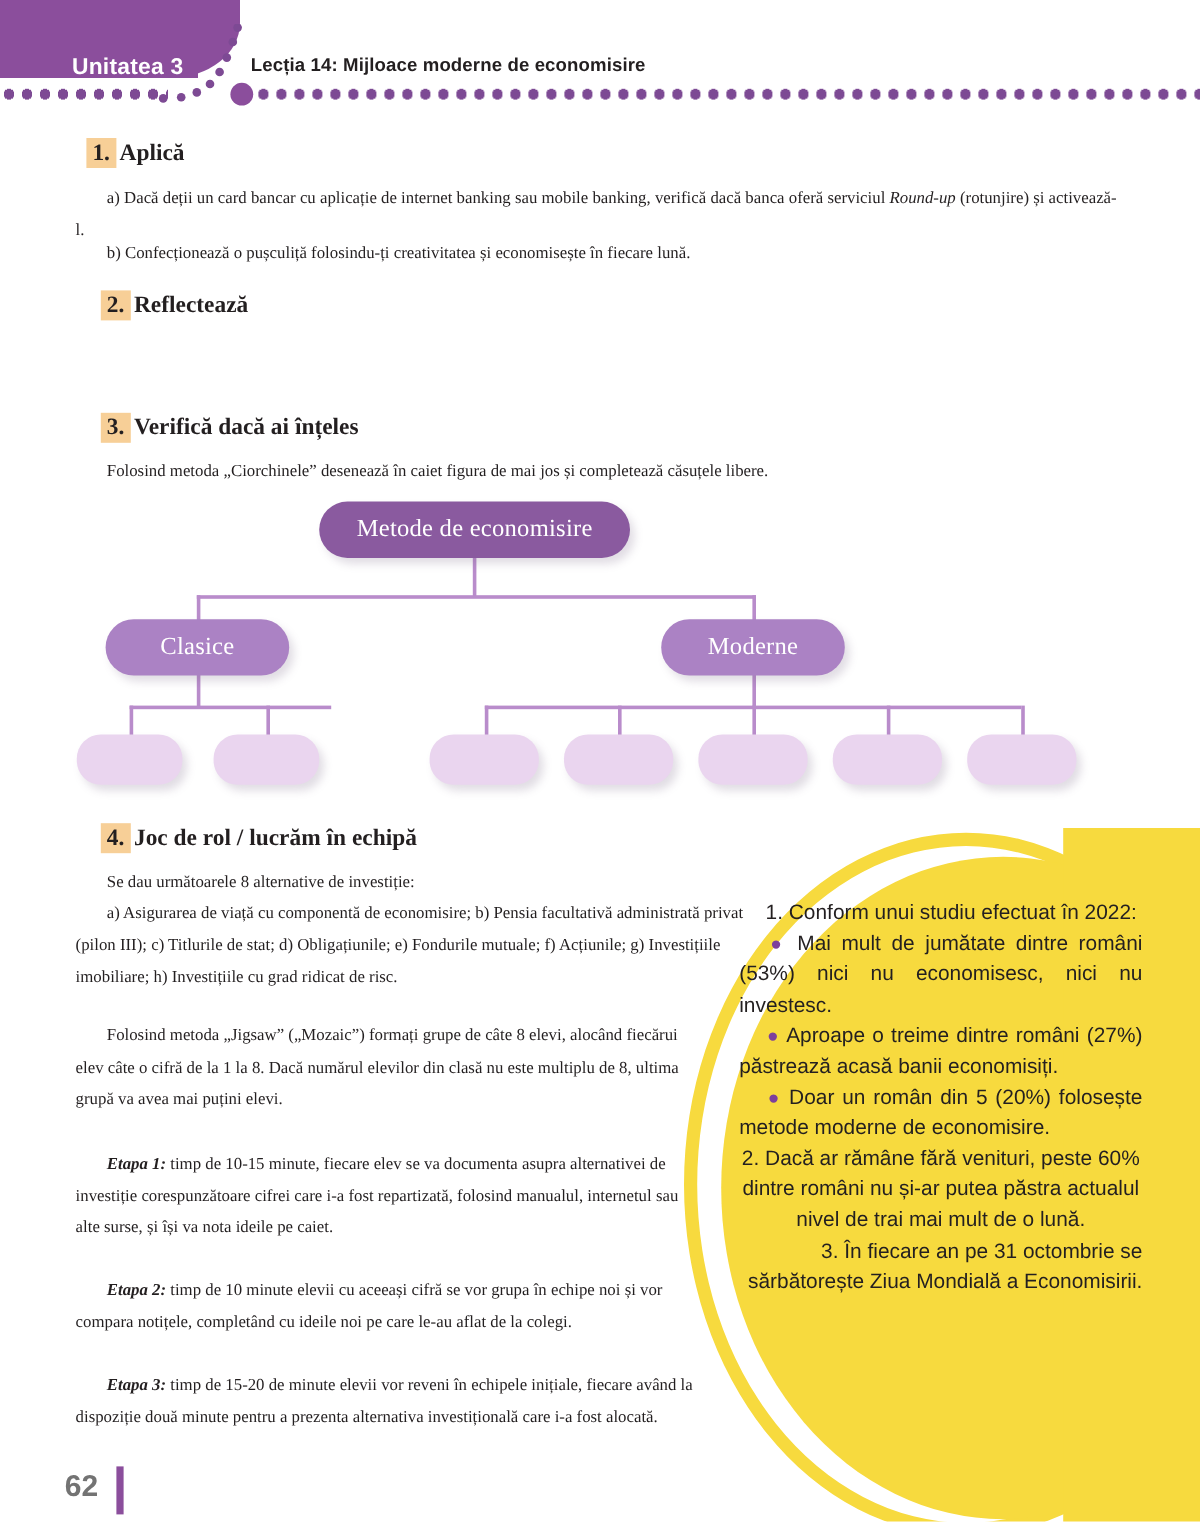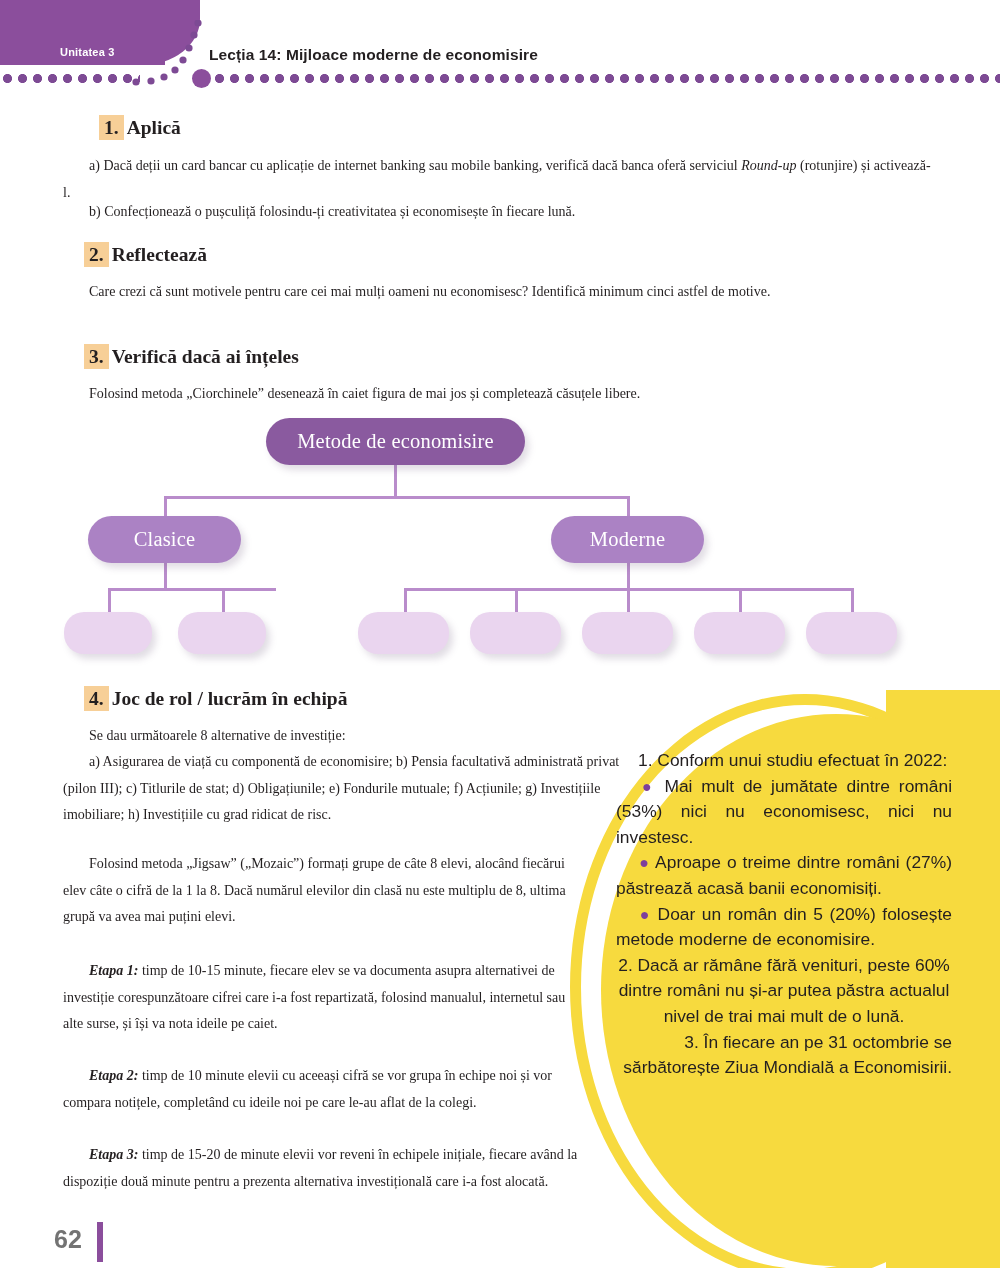--- a/index.html
+++ b/index.html
@@ -17,21 +17,21 @@
     background:#8b4e9c;
     border-bottom-right-radius:58px 46px;
   }
   .purple-blob2{
     position:absolute;left:-40px;top:-60px;width:205px;height:125px;
     background:#8b4e9c;
   }
   .unit-label{
     position:absolute;left:60px;top:46px;
     font-family:"Liberation Sans","DejaVu Sans",sans-serif;
-    font-weight:bold;font-size:11px;color:#ffffff;letter-spacing:.2px;
+    font-weight:bold;font-size:19px;color:#ffffff;letter-spacing:.2px;
     white-space:nowrap;
   }
   .lesson-title{
     position:absolute;left:209px;top:46px;
     font-family:"Liberation Sans","DejaVu Sans",sans-serif;
     font-weight:bold;font-size:15.5px;color:#231f20;letter-spacing:.1px;
     white-space:nowrap;
   }
   .dotline{
     position:absolute;left:212px;top:74px;width:790px;height:9px;
@@ -154,30 +154,29 @@
   <div class="dotline-left"></div>
   <div class="bigdot"></div>
   <div class="dotline"></div>
 
   <div class="unit-label">Unitatea 3</div>
   <div class="lesson-title">Lecția 14: Mijloace moderne de economisire</div>
 </div>
 
 <div class="content">
 
-  <div class="sec-head" style="left:99px;top:117px;">
+  <div class="sec-head" style="left:72px;top:117px;">
     <span class="sec-num">1.</span><span>Aplică</span>
   </div>
   <p class="para" style="left:63px;top:153px;width:868px;"><span class="ind"></span><span>a) Dacă deții un card bancar cu aplicație de internet banking sau mobile banking, verifică dacă banca oferă serviciul </span><span class="it">Round-up</span><span> (rotunjire) și activează-l.</span></p>
   <p class="para" style="left:63px;top:199px;width:868px;"><span class="ind"></span><span>b) Confecționează o pușculiță folosindu-ți creativitatea și economisește în fiecare lună.</span></p>
 
   <div class="sec-head" style="left:84px;top:244px;">
     <span class="sec-num">2.</span><span>Reflectează</span>
   </div>
-  <p class="para" style="left:63px;top:279px;width:868px;"><span class="ind"></span><span>Care crezi că sunt motivele pentru care cei mai mulți oameni nu economisesc? Identifică minimum cinci astfel de motive.</span></p>
 
   <div class="sec-head" style="left:84px;top:346px;">
     <span class="sec-num">3.</span><span>Verifică dacă ai înțeles</span>
   </div>
   <p class="para" style="left:63px;top:381px;width:880px;"><span class="ind"></span><span>Folosind metoda „Ciorchinele” desenează în caiet figura de mai jos și completează căsuțele libere.</span></p>
 
   <div class="sec-head" style="left:84px;top:688px;">
     <span class="sec-num">4.</span><span>Joc de rol / lucrăm în echipă</span>
   </div>
   <p class="para" style="left:63px;top:723px;width:560px;"><span class="ind"></span><span>Se dau următoarele 8 alternative de investiție:</span></p>

